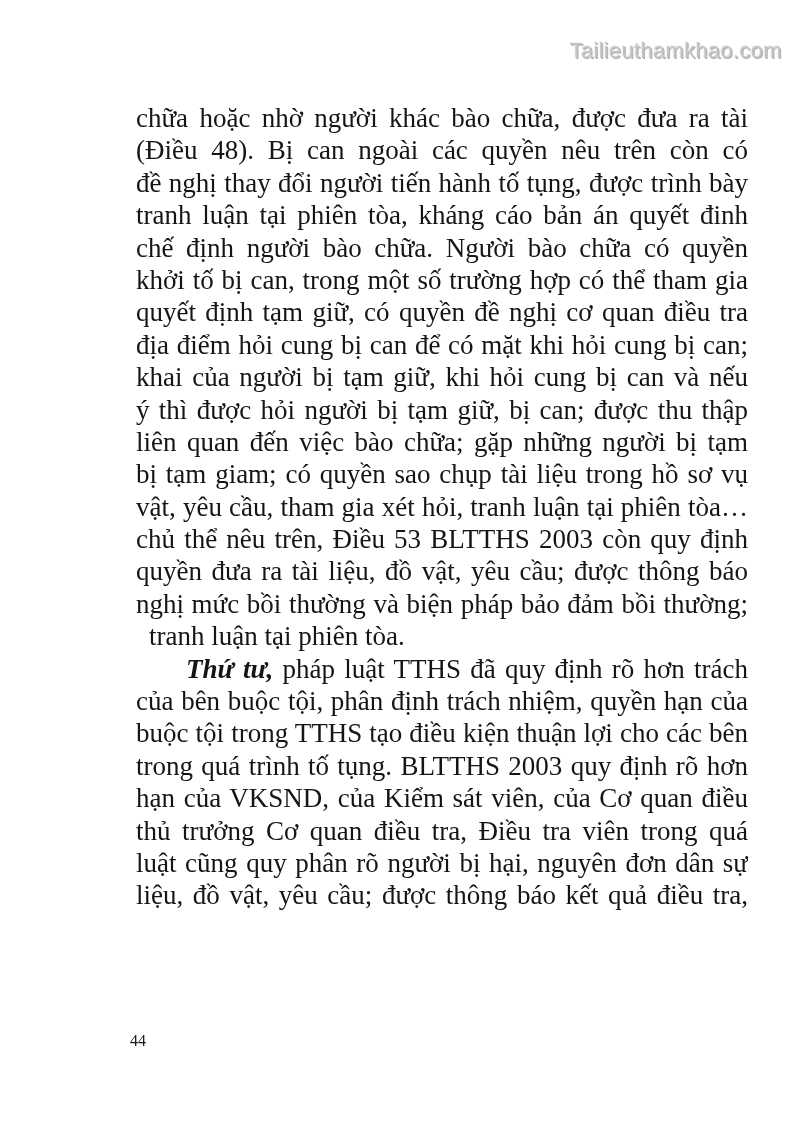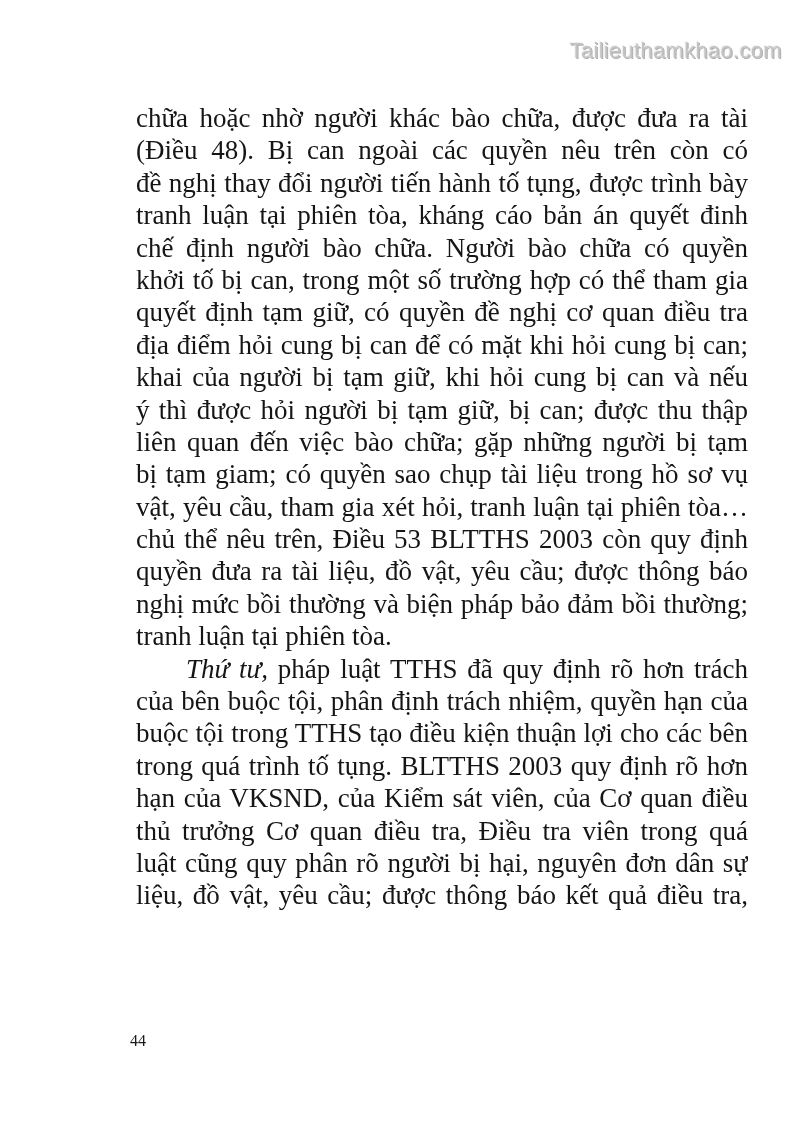--- a/index.html
+++ b/index.html
@@ -37,26 +37,27 @@
   }
   .line {
     text-align: justify;
     text-align-last: justify;
     height: 32.4px;
     overflow: hidden;
     white-space: normal;
   }
   .line.para-end {
     text-align-last: left;
+    margin-left: 13px;
   }
   .line.para-start {
     text-indent: 50px;
   }
   .lead {
-    font-weight: normal;
+    font-weight: bold;
     font-style: italic;
   }
   .page-number {
     position: absolute;
     left: 130px;
     top: 1032px;
     width: 612px;
     text-align: left;
     font-size: 16px;
     color: #1a1a1a;

